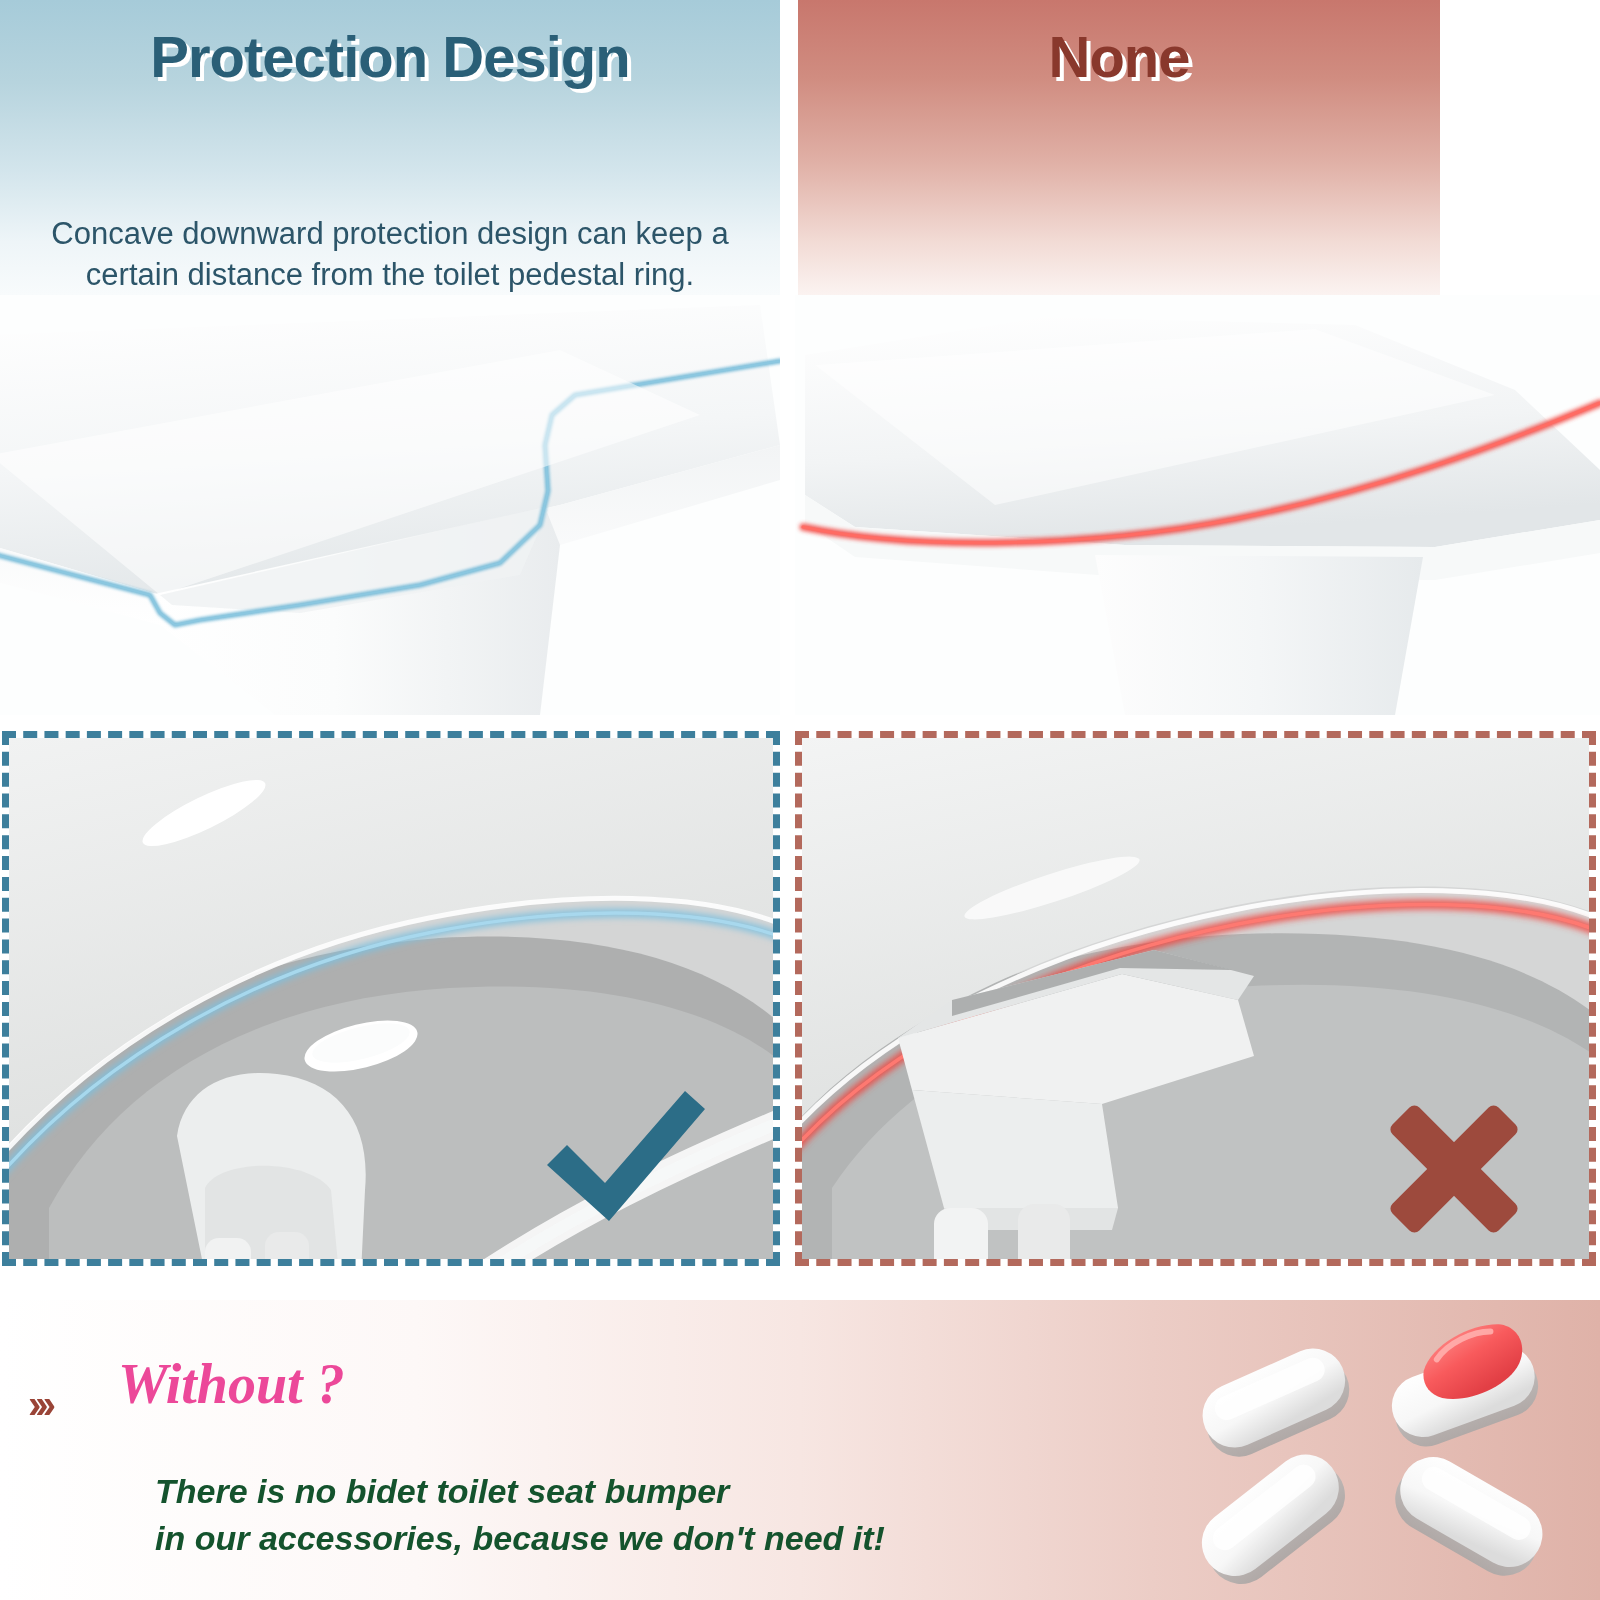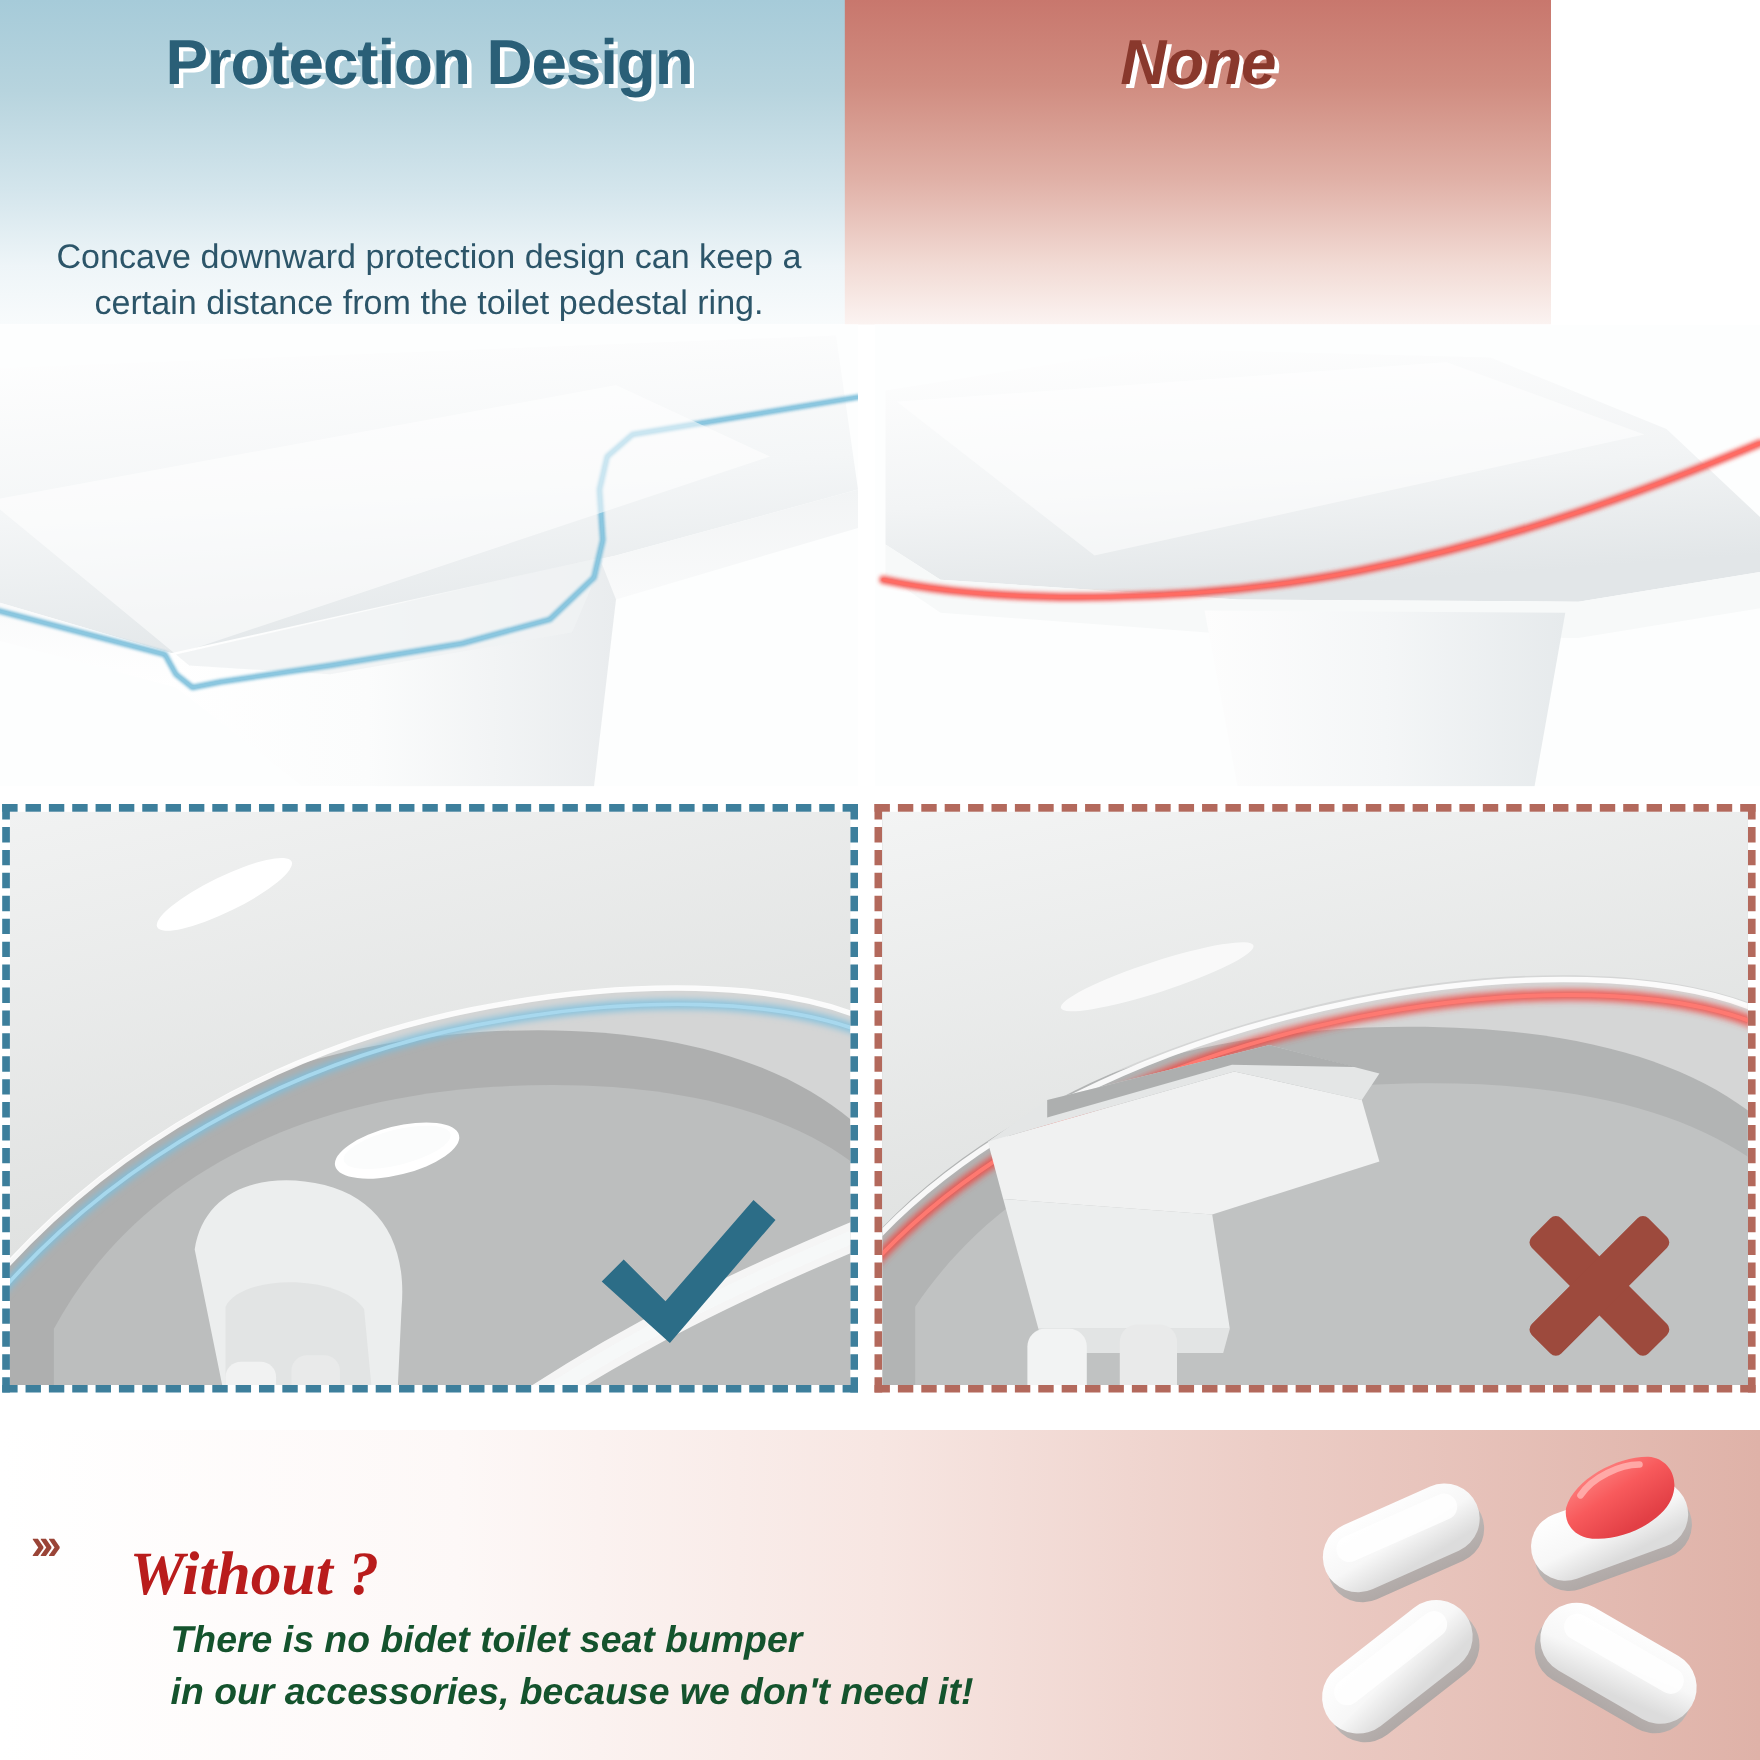--- a/index.html
+++ b/index.html
@@ -4,22 +4,22 @@
 <style>
   html,body{margin:0;padding:0;background:#fff;}
   body{width:1600px;height:1600px;font-family:"Liberation Sans",sans-serif;overflow:hidden;}
   .page{position:relative;width:1600px;height:1600px;background:#ffffff;}
 
   
   .hdr{position:absolute;top:0;height:295px;box-sizing:border-box;padding:14px 18px 0;
        display:flex;flex-direction:column;align-items:center;}
   .hdr-left{left:0;width:780px;
        background:linear-gradient(180deg,#a6cbd9 0%,#b7d4de 28%,#d3e5ec 58%,#eef5f8 82%,#f8fbfc 100%);justify-content:space-between;}
-  .hdr-right{left:768px;width:642px;
-       background:linear-gradient(180deg,#c8776d 0%,#d08c80 26%,#e0b0a6 55%,#f2dbd5 82%,#fbf3f1 100%);font-style:italic;}
+  .hdr-right{left:798px;width:642px;
+       background:linear-gradient(180deg,#c8776d 0%,#d08c80 26%,#e0b0a6 55%,#f2dbd5 82%,#fbf3f1 100%);}
 
   .hdr-title{font-size:58px;font-weight:bold;letter-spacing:-1px;line-height:1.08;
        margin:12px 0 0;white-space:nowrap;}
   .t-blue{color:#2a5f77;text-shadow:4px 4px 0 #ffffff;}
   .t-red{color:#89382c;text-shadow:4px 4px 0 #ffffff;}
 
   .hdr-sub{font-size:31px;line-height:1.33;text-align:center;margin-top:18px;font-weight:400;}
   .s-blue{color:#2c5569;}
   .s-red{color:#8a4438;}
 
@@ -42,21 +42,21 @@
   .mark{position:absolute;}
   .mark svg{display:block;}
 
   
   .bottom{position:absolute;left:0;top:1300px;width:1600px;height:300px;
      background:linear-gradient(90deg,#ffffff 0%,#fdf8f7 26%,#f7e6e2 50%,#eccdc6 72%,#dfb2a8 100%);}
 
   .chevrons{position:absolute;left:28px;top:1382px;font-size:40px;color:#9a4437;
      font-weight:bold;letter-spacing:-6px;font-family:"Liberation Sans",sans-serif;}
   .without{position:absolute;left:118px;top:1352px;font-size:56px;font-style:italic;font-weight:bold;
-     color:#b91c1c;font-family:"Liberation Serif",serif;letter-spacing:0px;margin-top:47px;}
+     color:#ec4899;font-family:"Liberation Serif",serif;letter-spacing:0px;}
   .botlines{position:absolute;left:155px;top:1468px;font-size:34px;font-style:italic;font-weight:bold;
      color:#14532d;line-height:1.38;font-family:"Liberation Sans",sans-serif;}
 
   .bumpers{position:absolute;left:1165px;top:1318px;width:420px;height:275px;}
   .bumpers svg{display:block;}
 </style>
 </head>
 <body>
 
 <div class="page">

